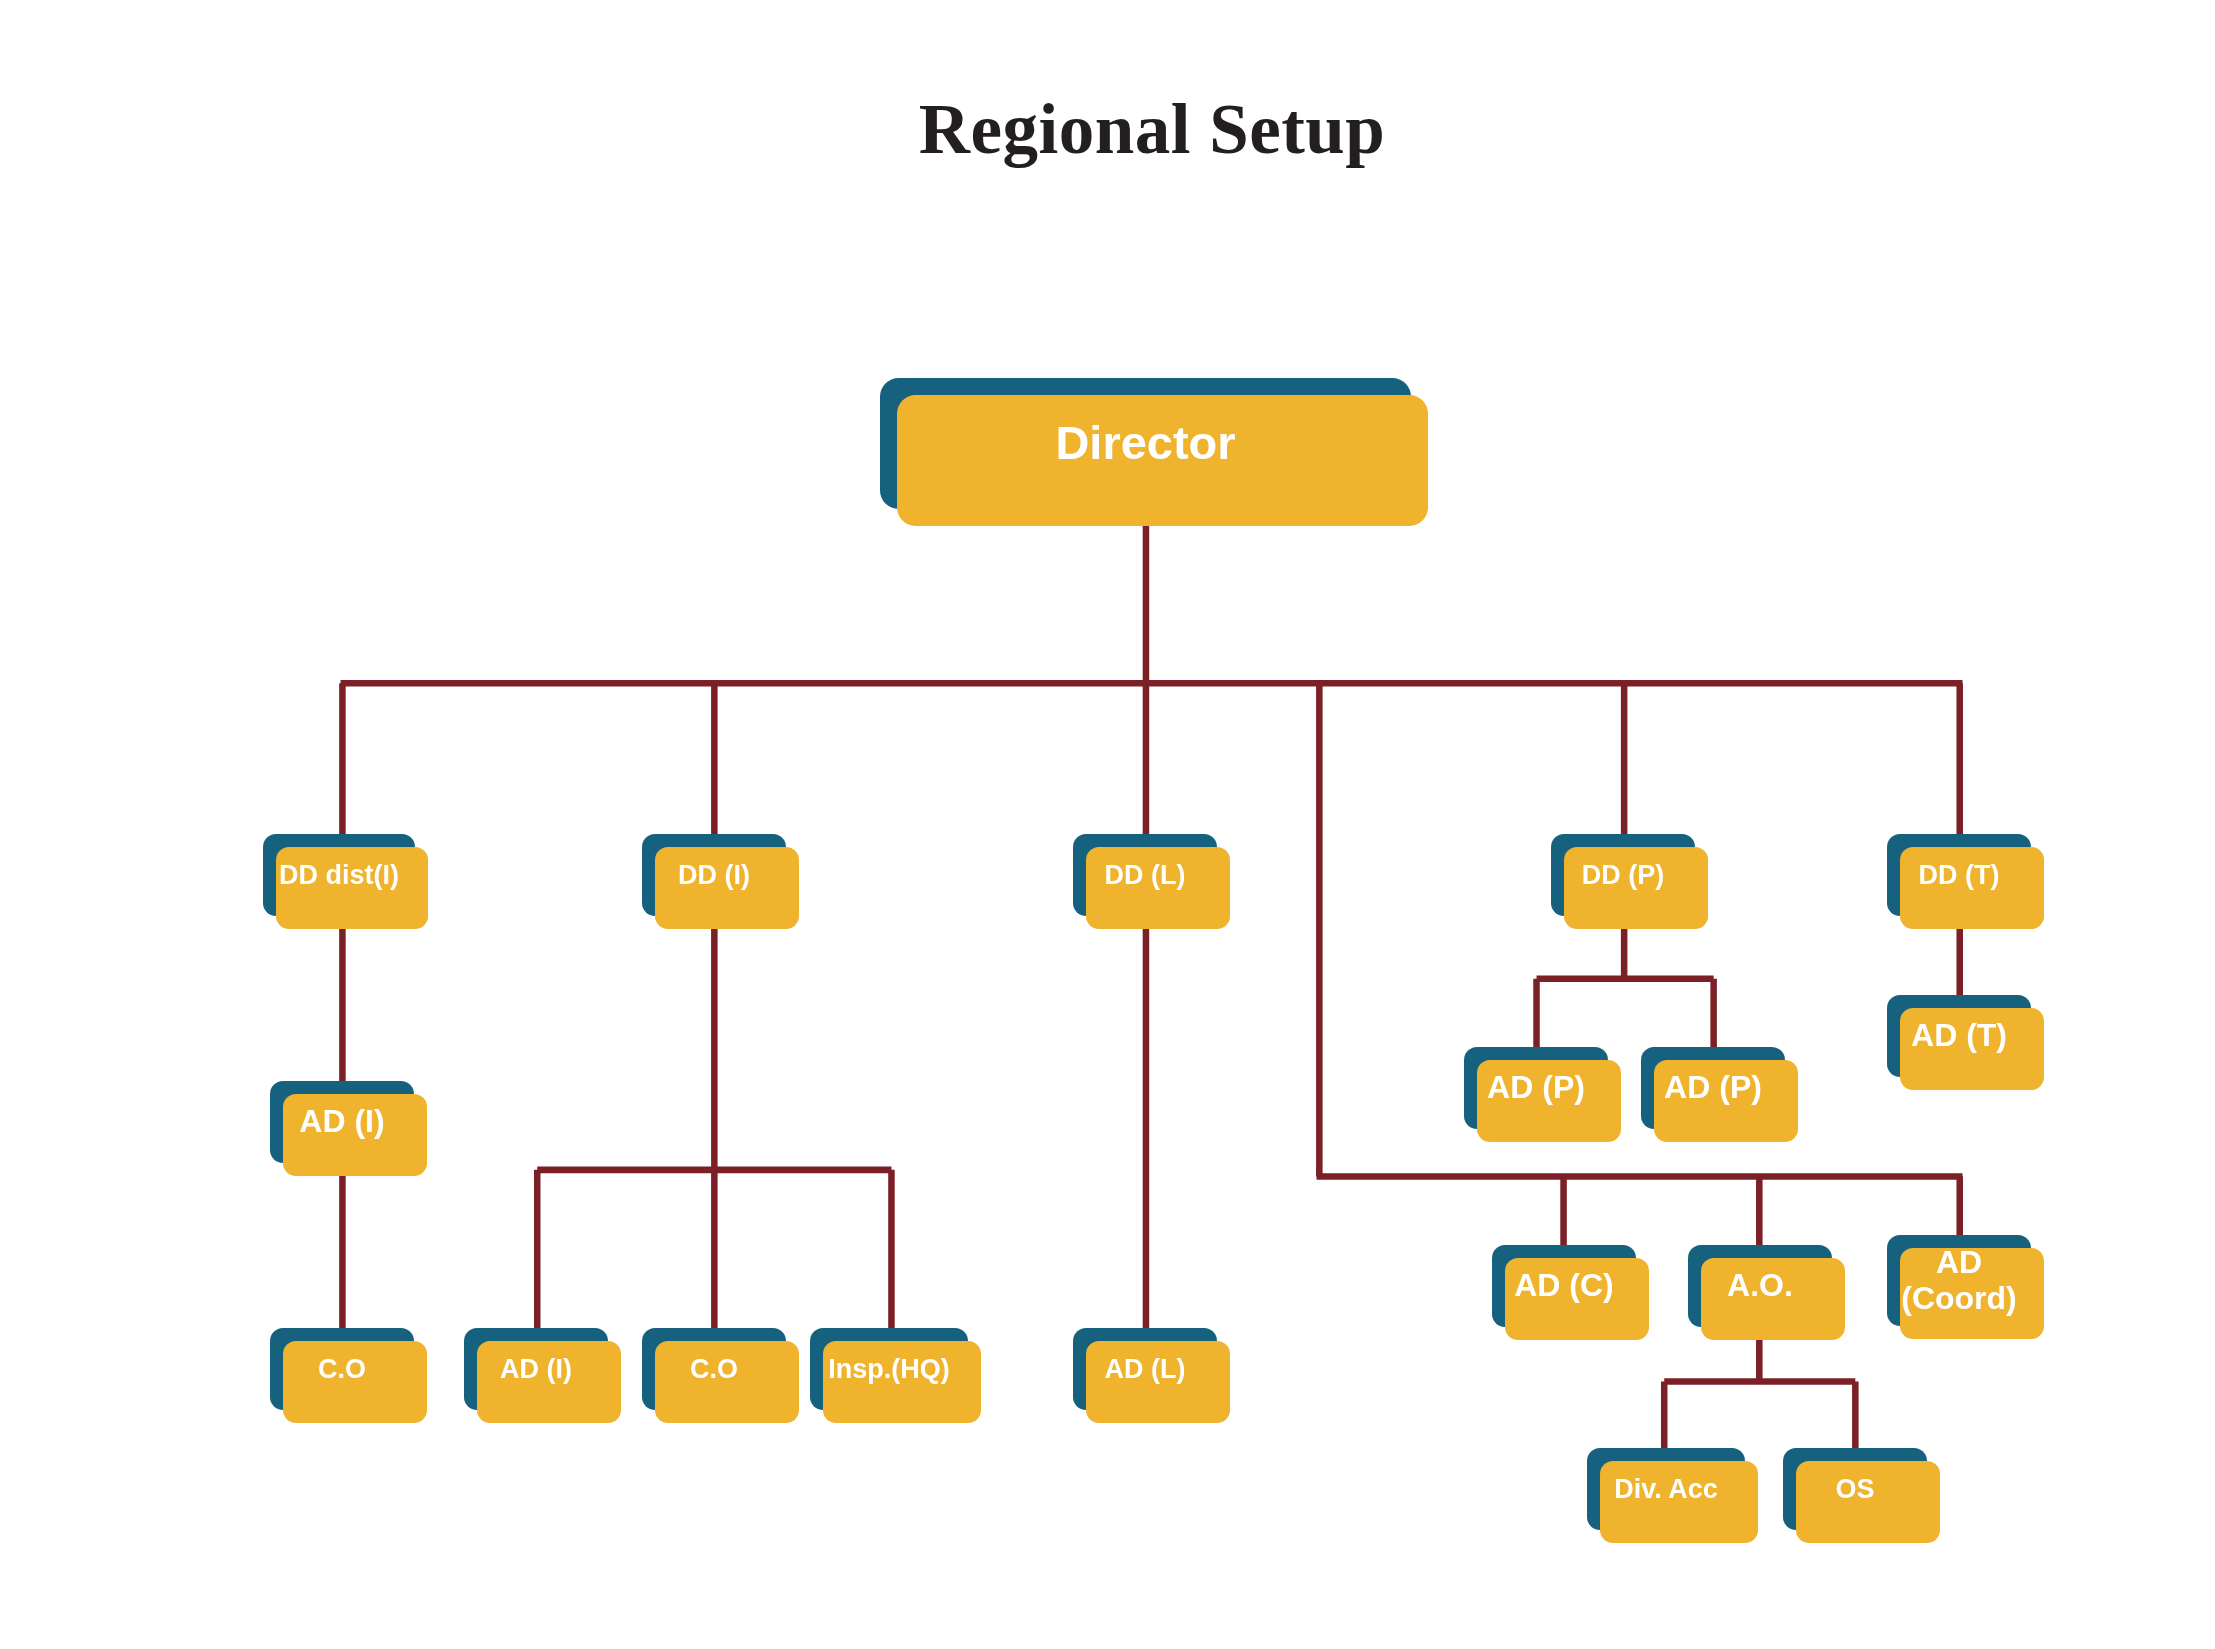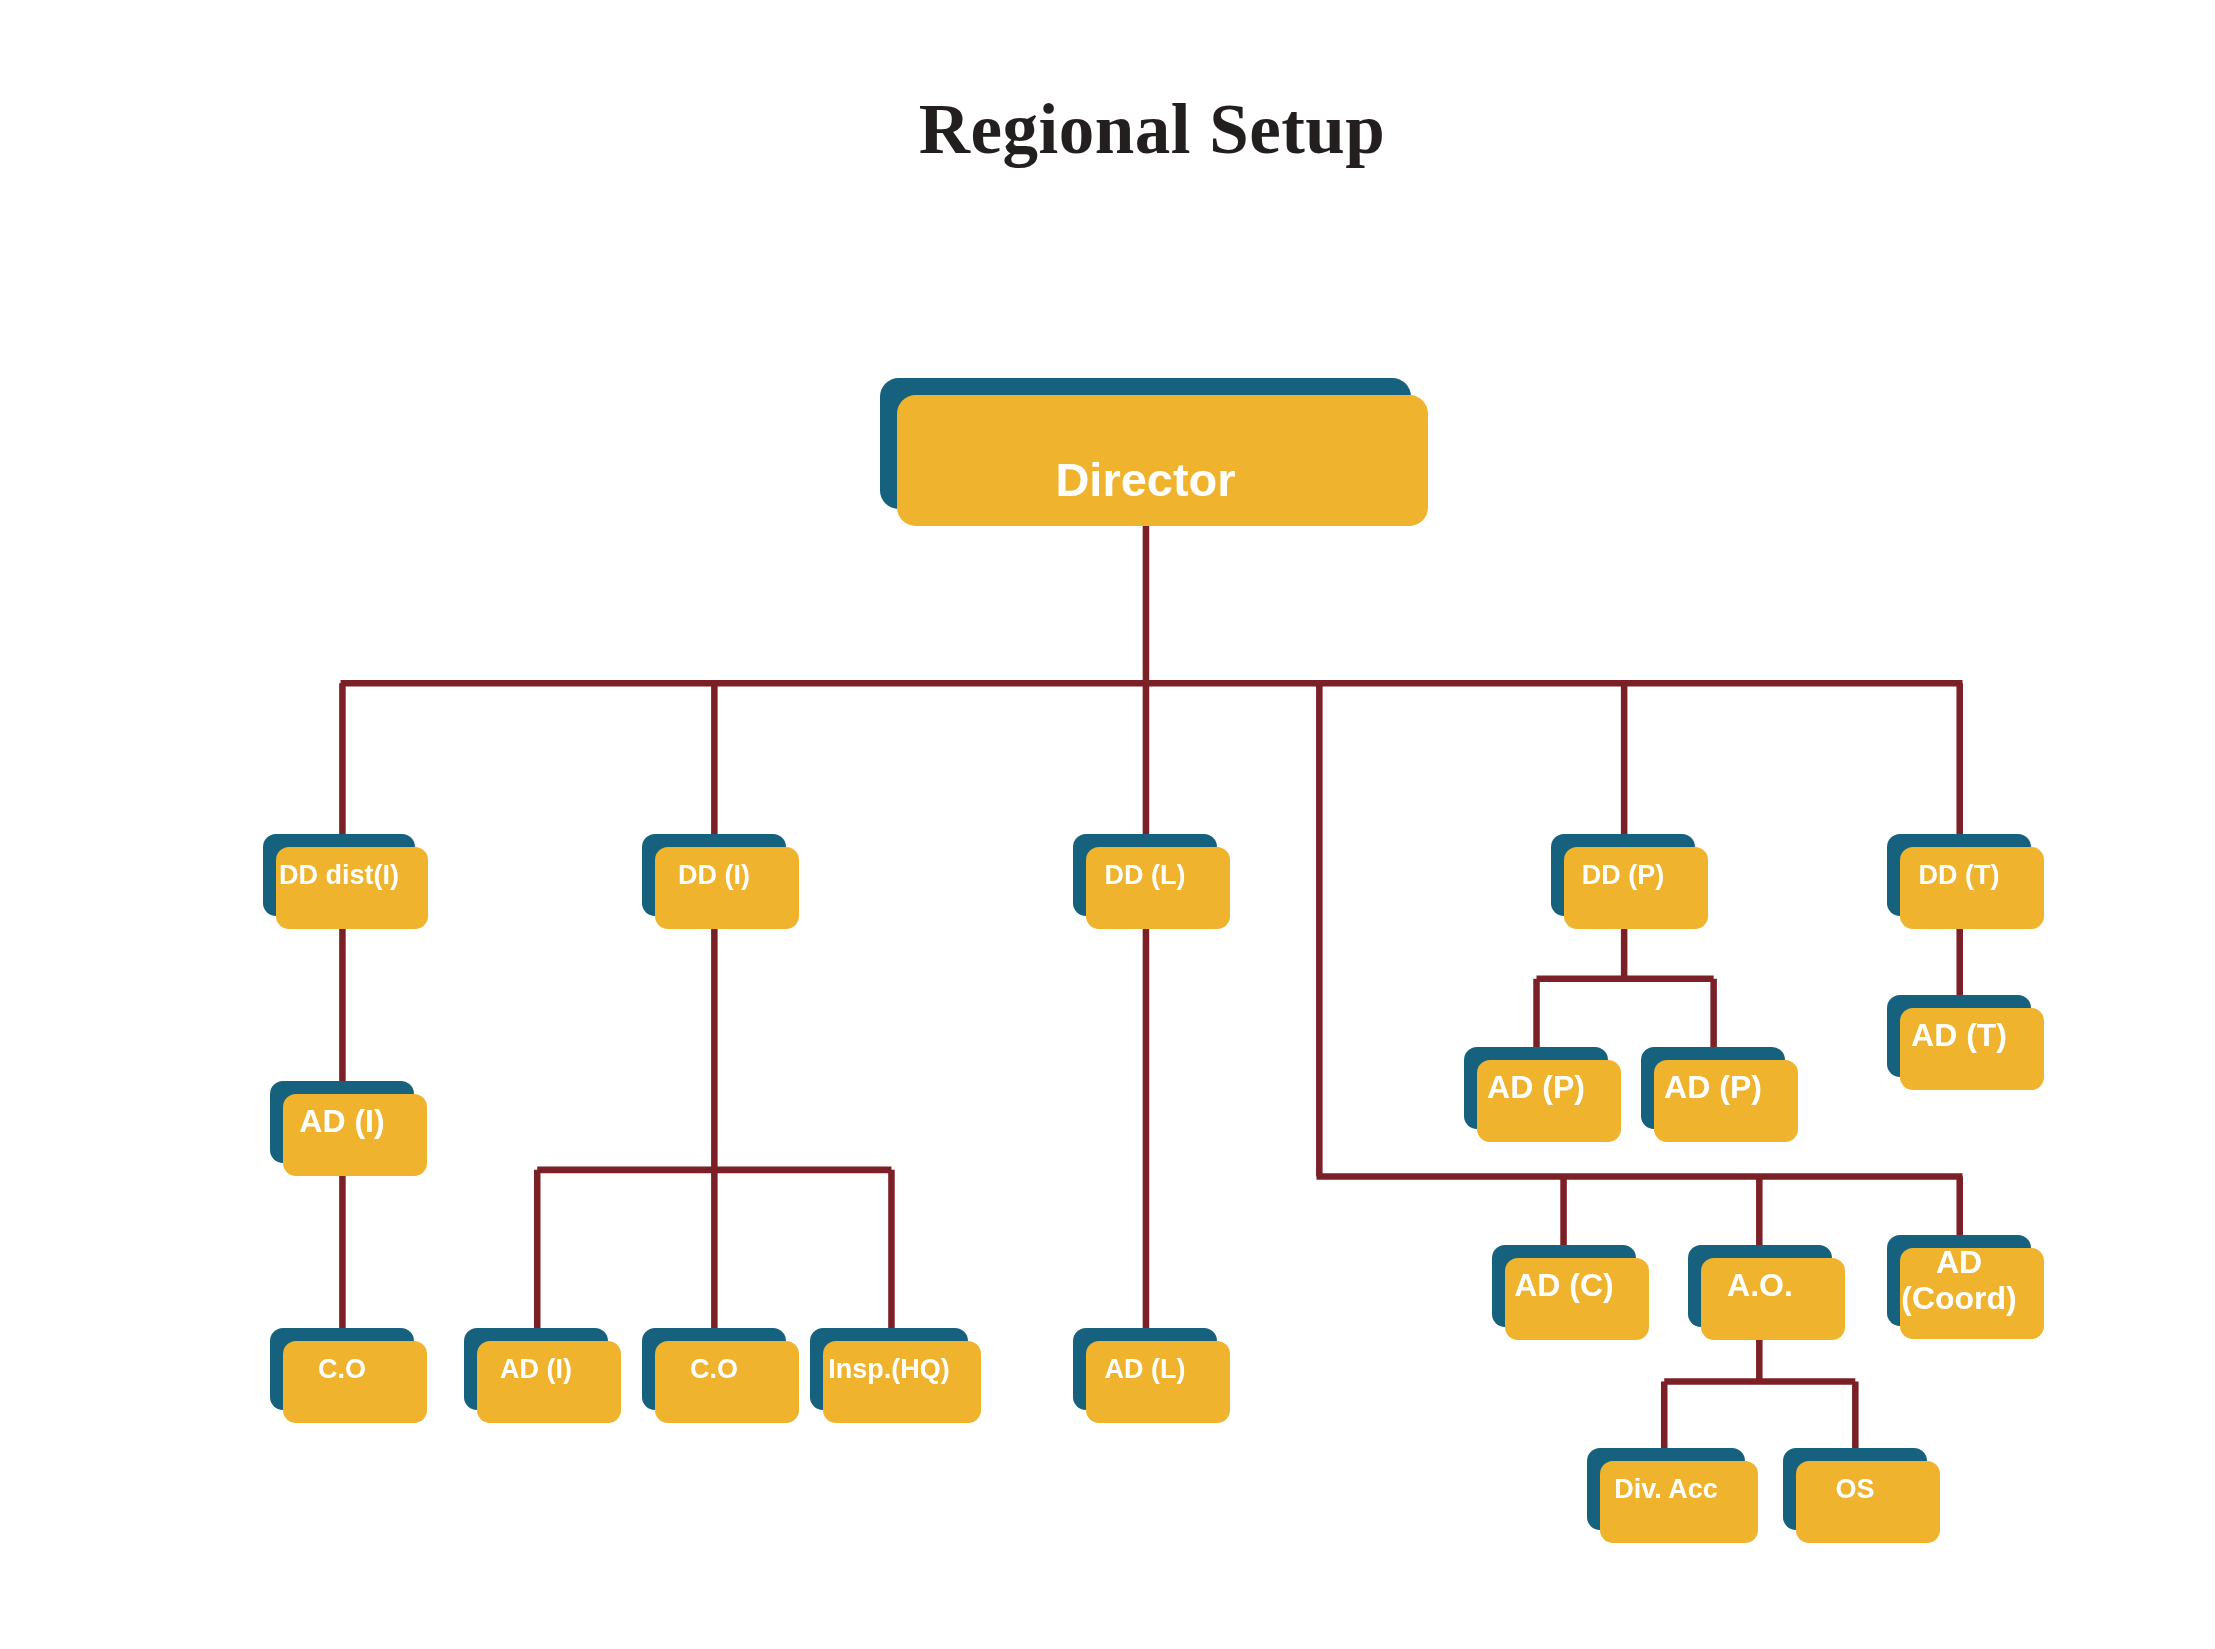--- a/index.html
+++ b/index.html
@@ -61,21 +61,20 @@
     top: 13px;
     right: -13px;
     bottom: -13px;
     background: #EFB32E;
     border-radius: 13px;
     z-index: -1;
   }
   .node.root {
     border-radius: 18.6px;
     font-size: 47px;
-    align-items: flex-end;
   }
   .node.root::after {
     left: 17px;
     top: 17px;
     right: -17px;
     bottom: -17px;
     border-radius: 18.6px;
   }
   .node.lvl2 { font-size: 27px; }
   .node.lvl3 { font-size: 32px; align-items: center; }

